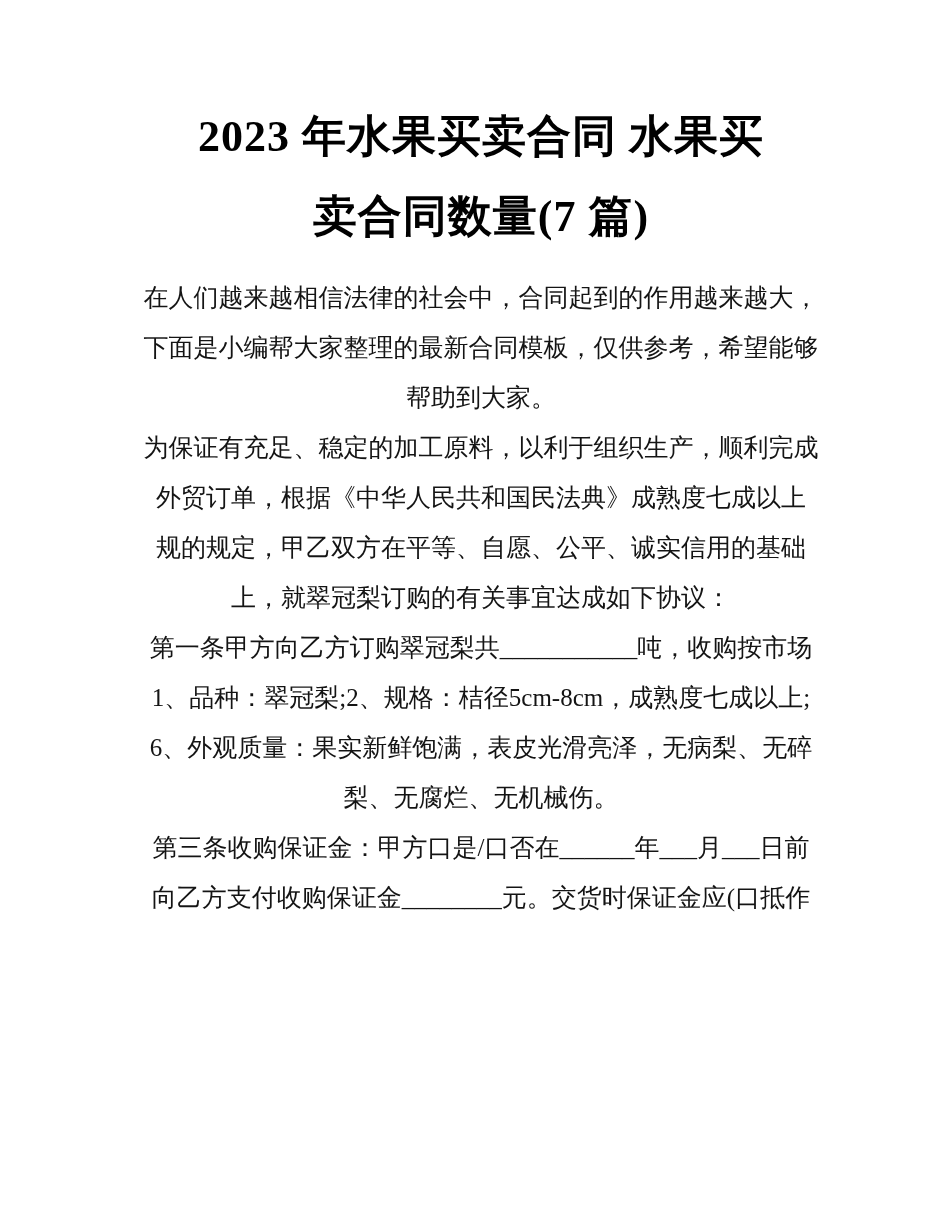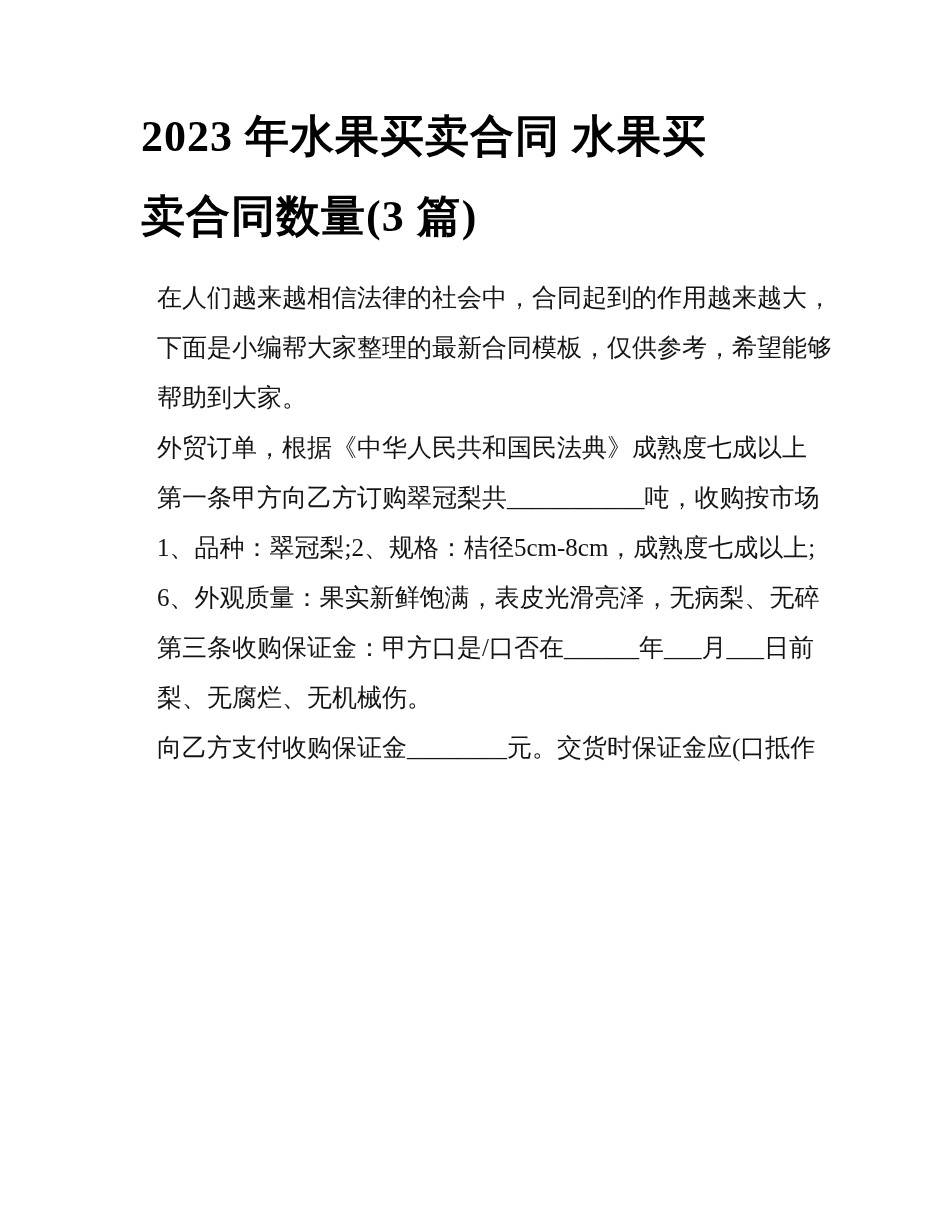--- a/index.html
+++ b/index.html
@@ -7,20 +7,21 @@
     padding: 0;
     background: #ffffff;
   }
   .page {
     position: relative;
     width: 950px;
     height: 1229px;
     background: #ffffff;
     overflow: hidden;
     font-family: "Liberation Serif", "DejaVu Serif", serif;
+    text-align: center;
   }
   .doc-title {
     position: absolute;
     left: 141px;
     top: 97px;
     width: 680px;
     font-size: 44px;
     line-height: 80px;
     font-weight: 700;
     color: #000000;
@@ -30,42 +31,44 @@
     white-space: nowrap;
   }
   .doc-body {
     position: absolute;
     left: 141px;
     top: 273px;
     width: 680px;
     font-size: 25px;
     line-height: 50px;
     color: #141414;
-    margin-left: 16px;
   }
   .body-line {
     white-space: nowrap;
   }
 </style>
 </head>
 <body>
 
 <div class="page">
 
   <div class="doc-title">
     <div class="title-line">2023 年水果买卖合同 水果买</div>
-    <div class="title-line">卖合同数量(3 篇)</div>
+    <div class="title-line">卖合同数量(7 篇)</div>
   </div>
 
   <div class="doc-body">
     <div class="body-line">在人们越来越相信法律的社会中，合同起到的作用越来越大，</div>
     <div class="body-line">下面是小编帮大家整理的最新合同模板，仅供参考，希望能够</div>
     <div class="body-line">帮助到大家。</div>
+    <div class="body-line">为保证有充足、稳定的加工原料，以利于组织生产，顺利完成</div>
     <div class="body-line">外贸订单，根据《中华人民共和国民法典》成熟度七成以上</div>
+    <div class="body-line">规的规定，甲乙双方在平等、自愿、公平、诚实信用的基础</div>
+    <div class="body-line">上，就翠冠梨订购的有关事宜达成如下协议：</div>
     <div class="body-line">第一条甲方向乙方订购翠冠梨共___________吨，收购按市场</div>
     <div class="body-line">1、品种：翠冠梨;2、规格：桔径5cm-8cm，成熟度七成以上;</div>
     <div class="body-line">6、外观质量：果实新鲜饱满，表皮光滑亮泽，无病梨、无碎</div>
+    <div class="body-line">梨、无腐烂、无机械伤。</div>
     <div class="body-line">第三条收购保证金：甲方口是/口否在______年___月___日前</div>
-    <div class="body-line">梨、无腐烂、无机械伤。</div>
     <div class="body-line">向乙方支付收购保证金________元。交货时保证金应(口抵作</div>
   </div>
 
 </div>
 
 </body></html>

